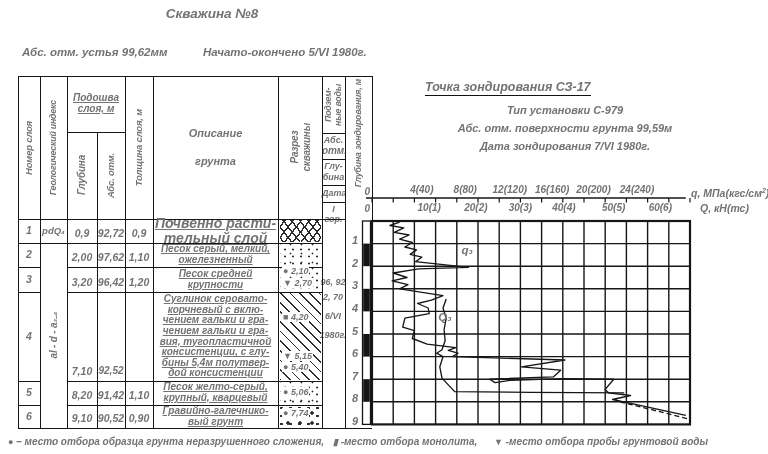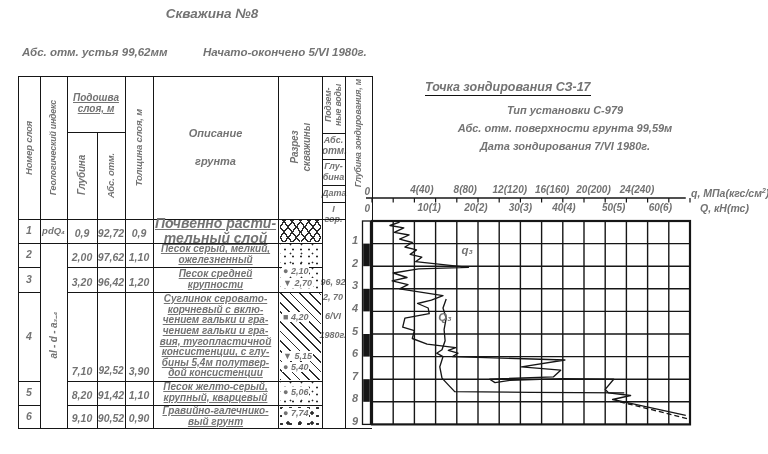--- a/index.html
+++ b/index.html
@@ -95,20 +95,28 @@
   <div class="wval" style="top:292px;">2, 70</div>
   <div class="wval" style="top:311px;">6/VI</div>
   <div class="wval" style="top:330px;">1980г.</div>
 
   <div class="unit" style="left:691px;top:184px;">
     <span>q, МПа(кгс/см<sup>2</sup>)</span></div>
   <div class="unit" style="left:700px;top:202px;">Q, кН(тс)</div>
   <div class="zero" style="left:356px;top:186px;">0</div>
   <div class="zero" style="left:356px;top:203px;">0</div>
 
+  <div class="abs" style="left:8px;top:436px;width:756px;font-size:10px;white-space:nowrap;">
+    <span style="font-size:9px;">●</span>
+    <span>– место отбора образца грунта неразрушенного сложения,</span>
+    <span style="margin-left:6px;font-size:9px;">▮</span>
+    <span>-место отбора монолита,</span>
+    <span style="margin-left:14px;font-size:9px;">▼</span>
+    <span>-место отбора пробы грунтовой воды</span>
+  </div>
 
 <div class="vline" style="left: 18px; top: 76px; height: 352px;"></div>
     <div class="vline" style="left: 40px; top: 76px; height: 352px;"></div>
     <div class="vline" style="left: 67px; top: 76px; height: 352px;"></div>
     <div class="vline" style="left: 97px; top: 132px; height: 296px;"></div>
     <div class="vline" style="left: 125px; top: 76px; height: 352px;"></div>
     <div class="vline" style="left: 153px; top: 76px; height: 352px;"></div>
     <div class="vline" style="left: 278px; top: 76px; height: 352px;"></div>
     <div class="vline" style="left: 322px; top: 76px; height: 352px;"></div>
     <div class="vline" style="left: 345px; top: 76px; height: 352px;"></div>
@@ -149,21 +157,20 @@
     <div class="cell valcell" style="left: 97px; top: 267px; width: 28px; height: 25px; font-size: 10.5px;">96,42</div>
     <div class="cell valcell" style="left: 125px; top: 267px; width: 28px; height: 25px; font-size: 10.5px;">1,20</div>
     <div class="cell pre" style="left: 153px; top: 267px; width: 125px; height: 25px; font-size: 10px; text-align: center;">Песок средней
 крупности</div>
     <div class="cell pat-dots" style="left: 279.5px; top: 268px; width: 41px; height: 23px;"></div>
     <div class="sample" style="left: 282px; top: 266px;">● 2,10</div>
     <div class="sample" style="left: 282px; top: 278px;">▼ 2,70</div>
     <div class="cell" style="left: 18px; top: 292px; width: 22px; height: 89px; font-size: 10.5px;">4</div>
     <div class="cell valcell" style="left: 67px; top: 292px; width: 30px; height: 89px; font-size: 10.5px;">7,10</div>
     <div class="cell valcell" style="left: 97px; top: 292px; width: 28px; height: 89px; font-size: 10px;">92,52</div>
-    <div class="cell valcell" style="left: 125px; top: 292px; width: 28px; height: 89px; font-size: 10.5px;">3,90</div>
     <div class="cell pre" style="left: 153px; top: 292px; width: 125px; height: 89px; font-size: 10px;">Суглинок серовато-
 корчневый с вклю-
 чением гальки и гра-
 чением гальки и гра-
 вия, тугопластичной
 консистенции, с глу-
 бины 5,4м полутвер-
 дой консистенции</div>
     <div class="cell pat-diag" style="left: 279.5px; top: 293px; width: 41px; height: 87px;"></div>
     <div class="sample" style="left: 282px; top: 312px;">■ 4,20</div>

